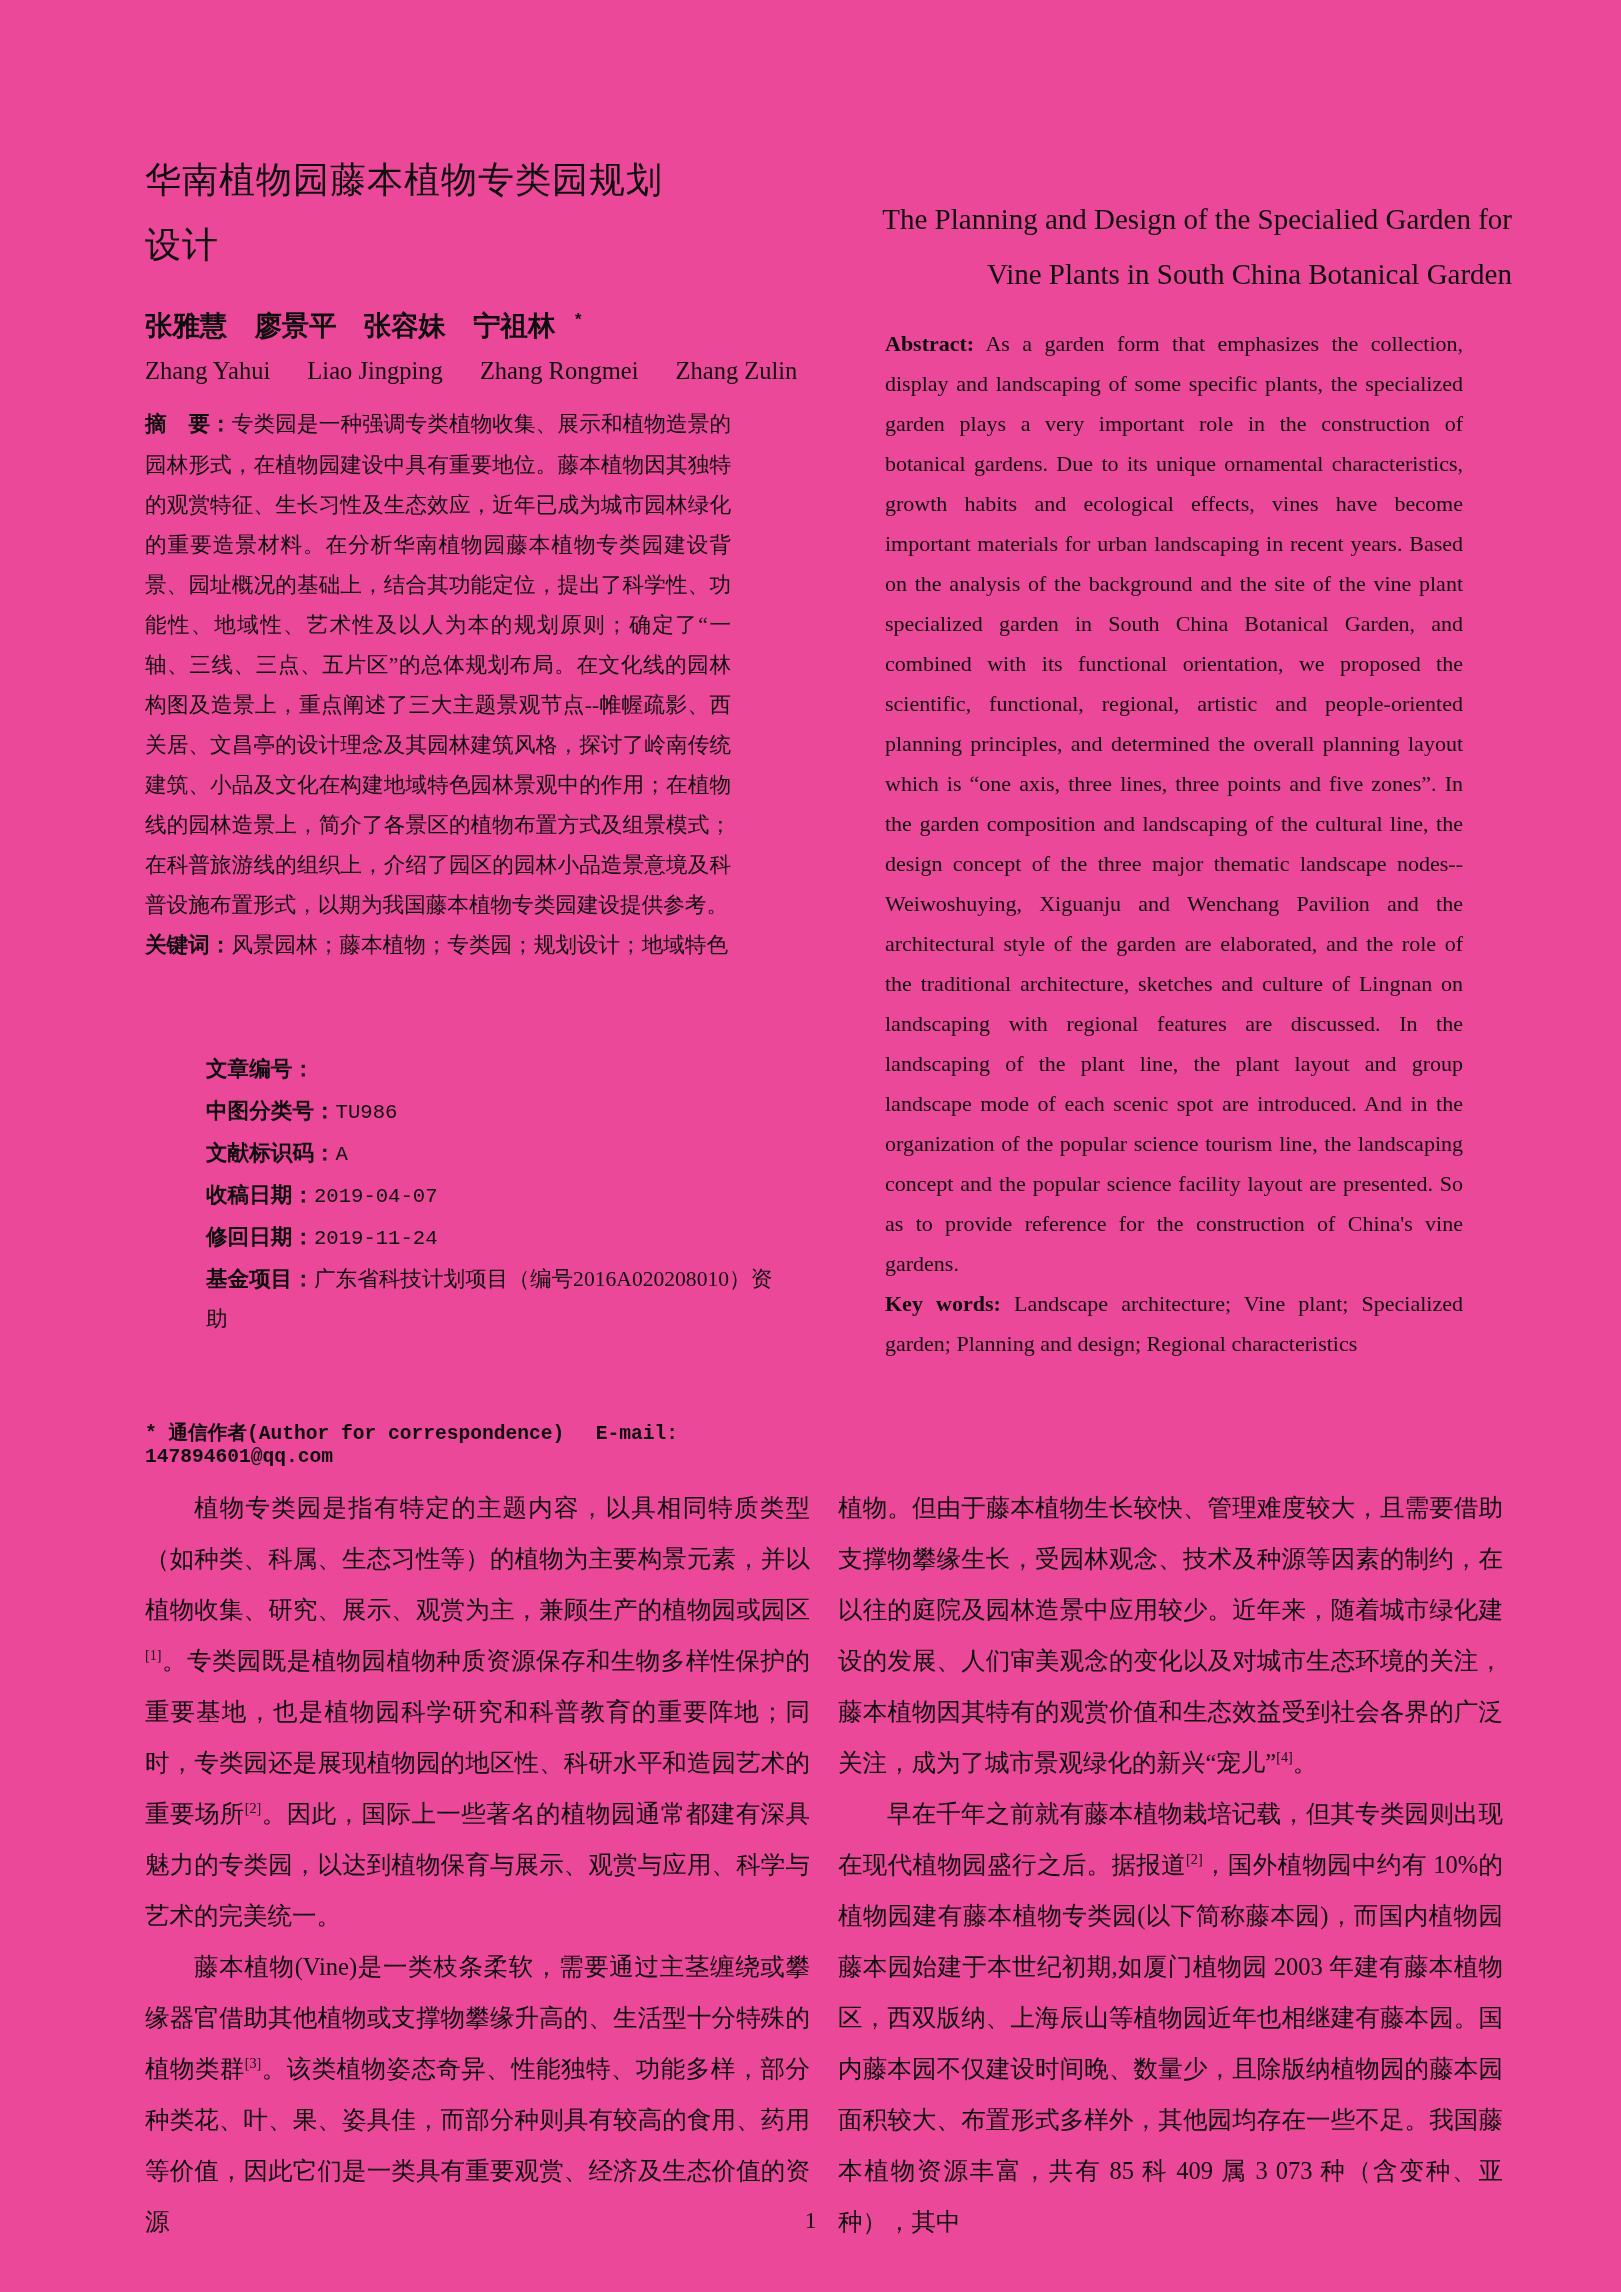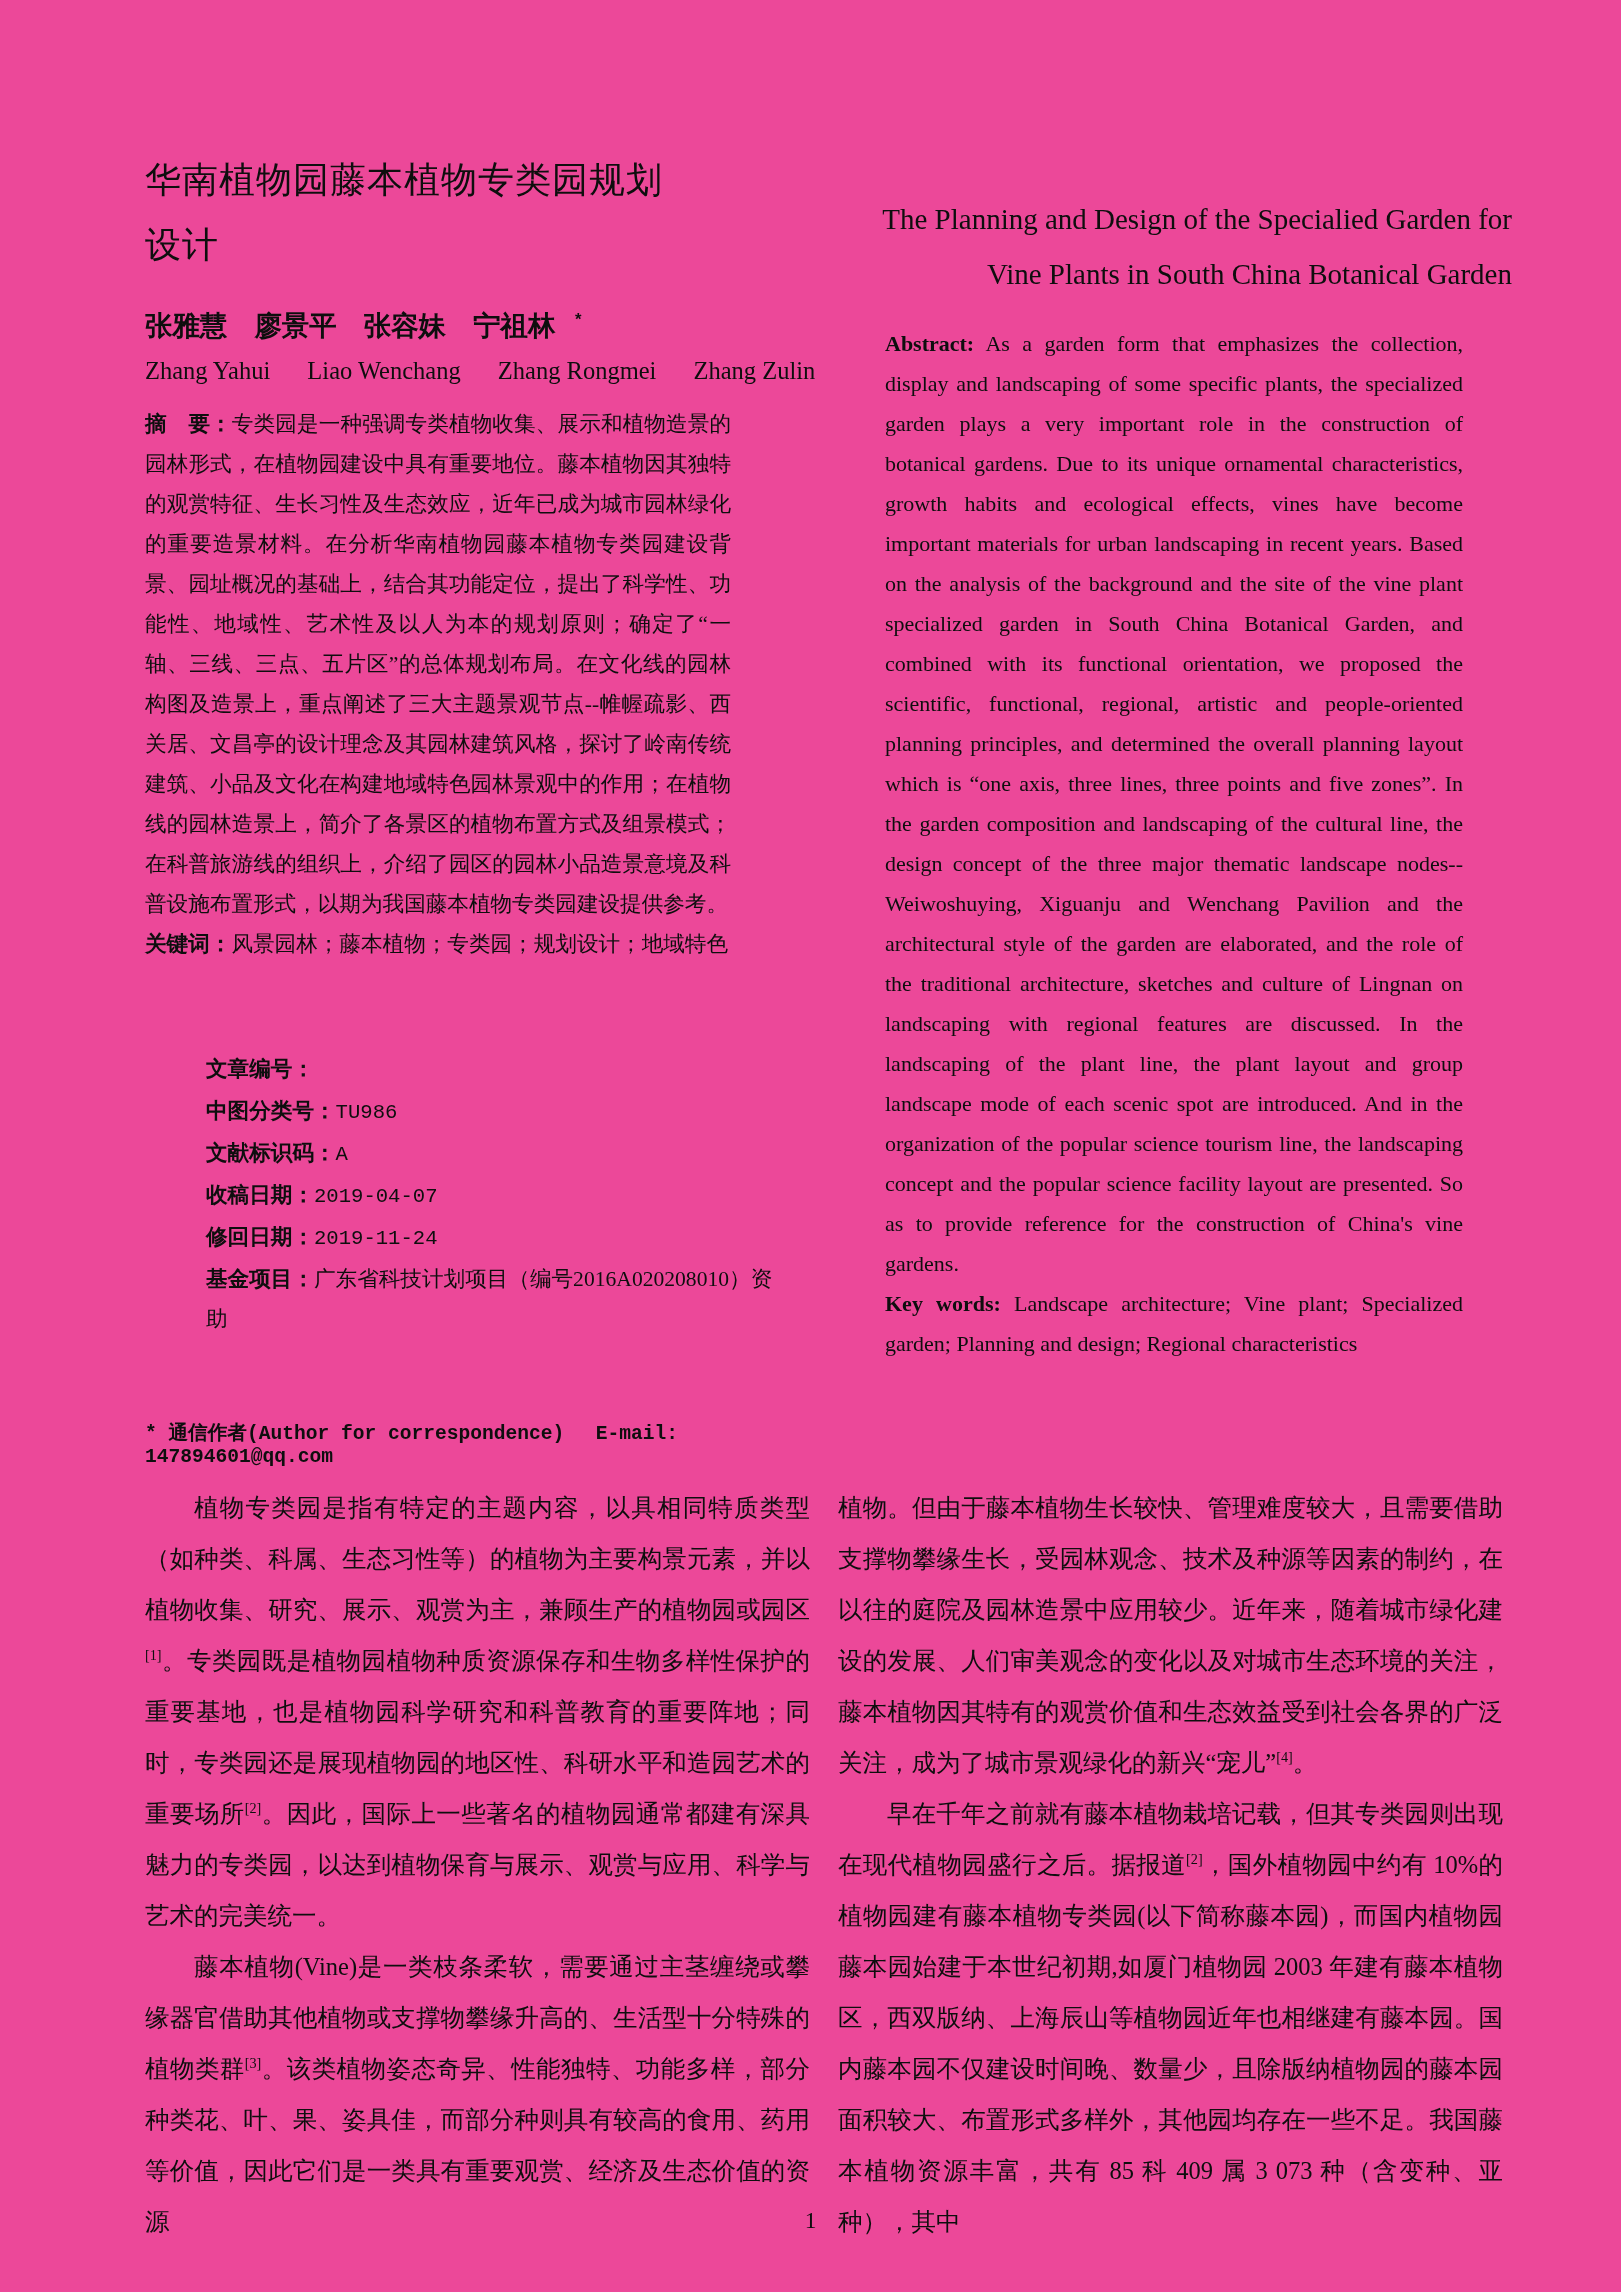--- a/index.html
+++ b/index.html
@@ -32,21 +32,21 @@
     font-size:24.5px; white-space:nowrap;
   }
   .authors-en .author { margin-right:31px; }
 
   .abstract-zh {
     position:absolute; left:145px; top:404px; width:586px;
     font-size:21.6px; line-height:40px;
     text-align:justify; word-break:break-all;
   }
   .abstract-zh .lbl, .kw-line .lbl {
-    font-family:Liberation Serif, serif; font-weight:bold;
+    font-family:Liberation Mono, monospace; font-weight:bold;
   }
   .kw-line { margin-top:0; }
 
   .meta-block {
     position:absolute; left:206px; top:1049px; width:582px;
     font-size:21.6px; line-height:40px;
   }
   .meta-row .lbl { font-family:"Liberation Sans", sans-serif; font-weight:bold; }
   .meta-row .val { font-family:"Liberation Mono", monospace; font-size:20.6px; }
 
@@ -93,21 +93,21 @@
 
   <div class="authors-zh">
     <span class="author">张雅慧</span>
     <span class="author">廖景平</span>
     <span class="author">张容妹</span>
     <span class="author">宁祖林</span><sup>*</sup>
   </div>
 
   <div class="authors-en">
     <span class="author">Zhang Yahui</span>
-    <span class="author">Liao Wenchang</span>
+    <span class="author">Liao Jingping</span>
     <span class="author">Zhang Rongmei</span>
     <span class="author">Zhang Zulin</span>
   </div>
 
   <div class="abstract-zh">
     <p><span class="lbl">摘　要：</span><span>专类园是一种强调专类植物收集、展示和植物造景的园林形式，在植物园建设中具有重要地位。藤本植物因其独特的观赏特征、生长习性及生态效应，近年已成为城市园林绿化的重要造景材料。在分析华南植物园藤本植物专类园建设背景、园址概况的基础上，结合其功能定位，提出了科学性、功能性、地域性、艺术性及以人为本的规划原则；确定了“一轴、三线、三点、五片区”的总体规划布局。在文化线的园林构图及造景上，重点阐述了三大主题景观节点--帷幄疏影、西关居、文昌亭的设计理念及其园林建筑风格，探讨了岭南传统建筑、小品及文化在构建地域特色园林景观中的作用；在植物线的园林造景上，简介了各景区的植物布置方式及组景模式；在科普旅游线的组织上，介绍了园区的园林小品造景意境及科普设施布置形式，以期为我国藤本植物专类园建设提供参考。</span></p>
     <p class="kw-line"><span class="lbl">关键词：</span><span>风景园林；藤本植物；专类园；规划设计；地域特色</span></p>
   </div>
 
   <div class="meta-block">

